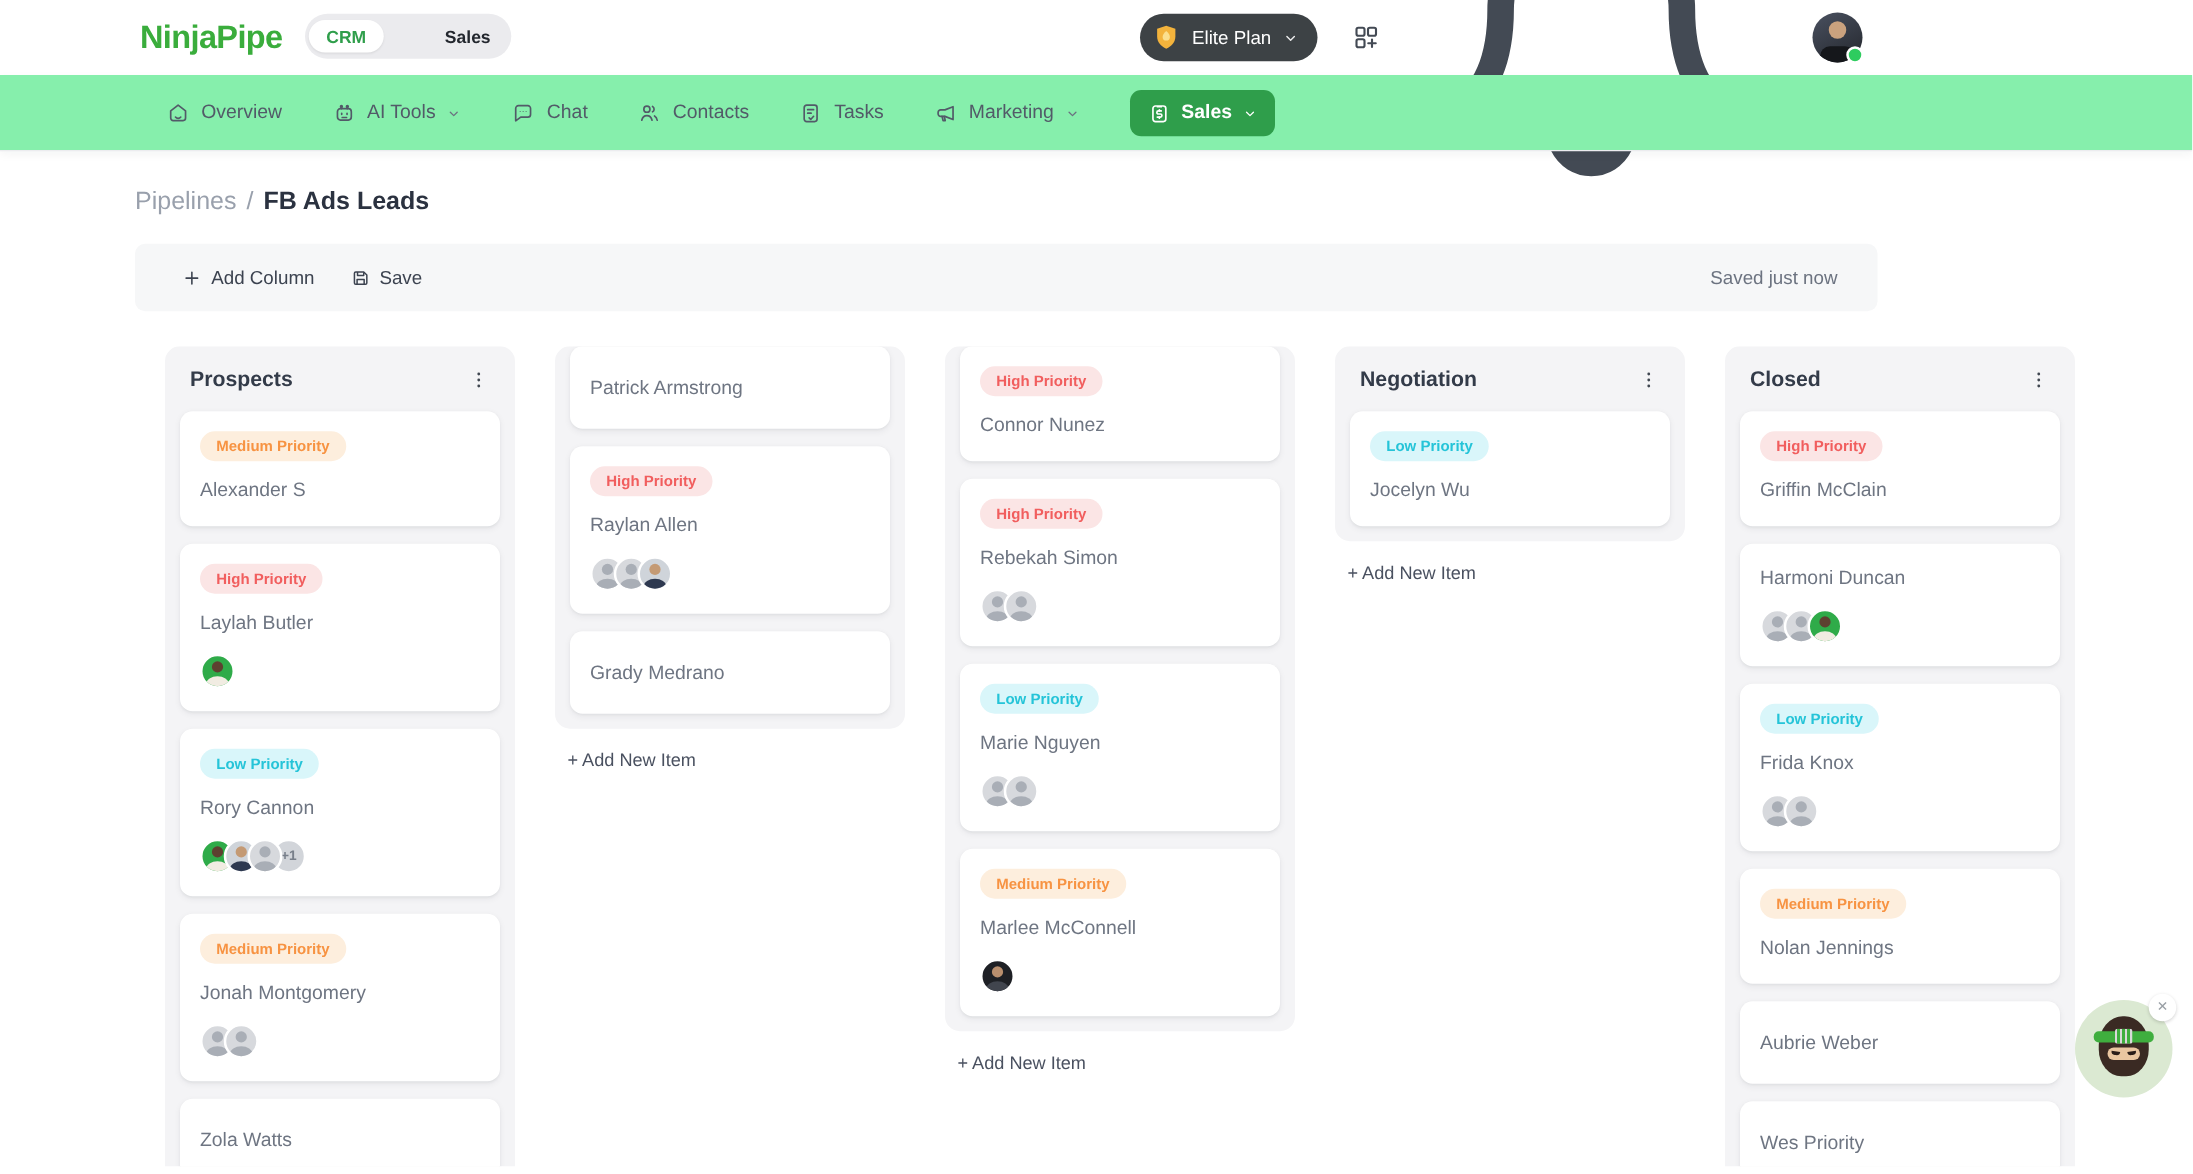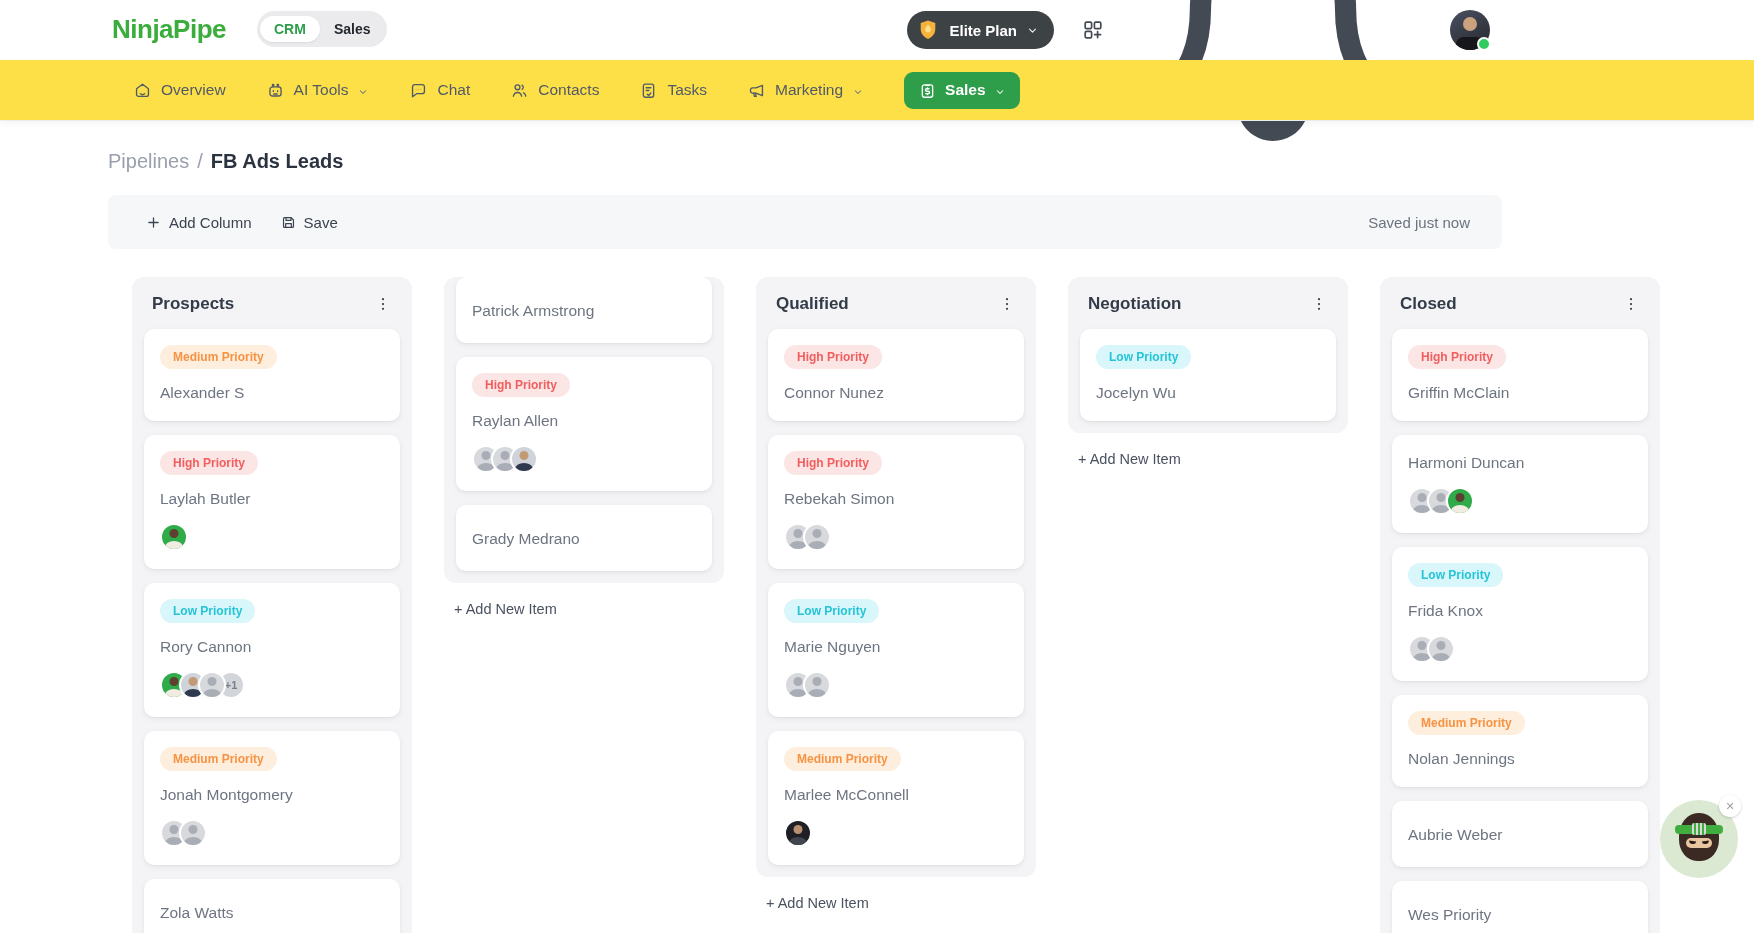--- a/index.html
+++ b/index.html
@@ -2,39 +2,39 @@
 <html><head>
 <meta charset="utf-8">
 <style>
   html,body{margin:0;padding:0;}
   body{font-family:"Liberation Sans",sans-serif;background:#fff;}
   .app{position:relative;width:1754px;height:939px;overflow:hidden;background:#fff;}
 
   
   .topbar{position:relative;height:60px;background:#fff;}
   .logo{position:absolute;left:112px;top:14px;font-size:26px;font-weight:800;color:#3aad3c;letter-spacing:-0.5px;}
-  .toggle{position:absolute;left:257px;top:11px;height:36px;background:#ebebee;border-radius:18px;display:flex;align-items:center;padding:3px;box-sizing:border-box;}
+  .toggle{position:absolute;left:244px;top:11px;height:36px;background:#ebebee;border-radius:18px;display:flex;align-items:center;padding:3px;box-sizing:border-box;gap:35px;}
   .toggle-chip{font-size:14px;font-weight:700;padding:5px 14px;border-radius:15px;cursor:pointer;}
   .toggle-chip.sel{background:#fff;color:#2f9e4b;box-shadow:0 1px 2px rgba(0,0,0,.08);}
   .toggle-chip.unsel{color:#23272e;}
   .topbar-right{position:absolute;right:264px;top:0;height:60px;display:flex;align-items:center;}
-  .plan-pill{background:#3d4245;color:#fff;border-radius:20px;height:38px;display:flex;align-items:center;gap:9px;padding:0 15px 0 9px;font-size:15px;cursor:pointer;font-weight:bold;}
+  .plan-pill{background:#3d4245;color:#fff;border-radius:20px;height:38px;display:flex;align-items:center;gap:9px;padding:0 15px 0 9px;font-size:15px;cursor:pointer;}
   .plan-shield{width:24px;height:24px;}
   .plan-chevron{width:13px;height:13px;opacity:.9;}
   .icon-btn{color:#434a54;width:24px;height:24px;cursor:pointer;}
   .grid-btn{margin-left:27px;}
   .bell-wrap{position:relative;margin-left:18px;}
   .user-avatar{position:relative;width:40px;height:40px;margin-left:27px;cursor:pointer;}
   .user-avatar .photo{position:absolute;inset:0;border-radius:50%;overflow:hidden;background:linear-gradient(150deg,#4a5160,#23262c);}
   .user-avatar .photo::before{content:"";position:absolute;top:7px;left:50%;transform:translateX(-50%);width:14px;height:14px;border-radius:50%;background:#caa27e;}
   .user-avatar .photo::after{content:"";position:absolute;bottom:-4px;left:50%;transform:translateX(-50%);width:28px;height:17px;border-radius:8px 8px 0 0;background:#15171b;}
   .status-dot{position:absolute;right:-1px;bottom:-1px;width:10px;height:10px;background:#2ecc5f;border:2px solid #fff;border-radius:50%;}
 
   
-  .navbar{position:relative;height:60px;background:#fde047;display:flex;align-items:center;gap:40px;padding-left:133px;box-shadow:0 1px 0 #ececef,0 3px 8px rgba(20,30,40,.05);}
+  .navbar{position:relative;height:60px;background:#86efac;display:flex;align-items:center;gap:40px;padding-left:133px;box-shadow:0 1px 0 #ececef,0 3px 8px rgba(20,30,40,.05);}
   .nav-item{display:flex;align-items:center;gap:9px;color:#525a68;font-size:15.5px;cursor:pointer;}
   .nav-icon{width:19px;height:19px;}
   .nav-chevron{width:12px;height:12px;color:#6b7280;}
   .nav-item--active{background:#2f9e4b;color:#fff;border-radius:9px;padding:9px 14px;font-weight:700;gap:8px;}
   .nav-item--active .nav-chevron{color:#fff;}
 
   
   .content{padding-left:108px;}
   .breadcrumb{margin-top:30px;font-size:20px;display:flex;align-items:baseline;gap:8px;}
   .crumb-parent,.crumb-sep{color:#99a0ac;cursor:pointer;}
@@ -288,28 +288,20 @@
                 </div></div>
               <div class="card card--nameonly">
                 <div class="lead-name">Grady Medrano</div>
               </div>
             </div>
           </div>
           <div class="add-item">+ Add New Item</div>
         </div>
         <div class="column">
           <div class="column-box">
-            <div class="column-head">
-              <div class="column-title">Qualified</div>
-              <span class="kebab"><svg viewBox="0 0 24 24" fill="currentColor">
-                  <circle cx="12" cy="5.6" r="1.5"></circle>
-                  <circle cx="12" cy="12" r="1.5"></circle>
-                  <circle cx="12" cy="18.4" r="1.5"></circle>
-                </svg></span>
-            </div>
             <div class="cards">
               <div class="card"><span class="badge badge--high">High Priority</span><div class="lead-name">Connor Nunez</div></div>
               <div class="card"><span class="badge badge--high">High Priority</span><div class="lead-name">Rebekah Simon</div><div class="avatar-row">
                   <span class="avatar"></span>
                   <span class="avatar"></span>
                 </div></div>
               <div class="card"><span class="badge badge--low">Low Priority</span><div class="lead-name">Marie Nguyen</div><div class="avatar-row">
                   <span class="avatar"></span>
                   <span class="avatar"></span>
                 </div></div>

